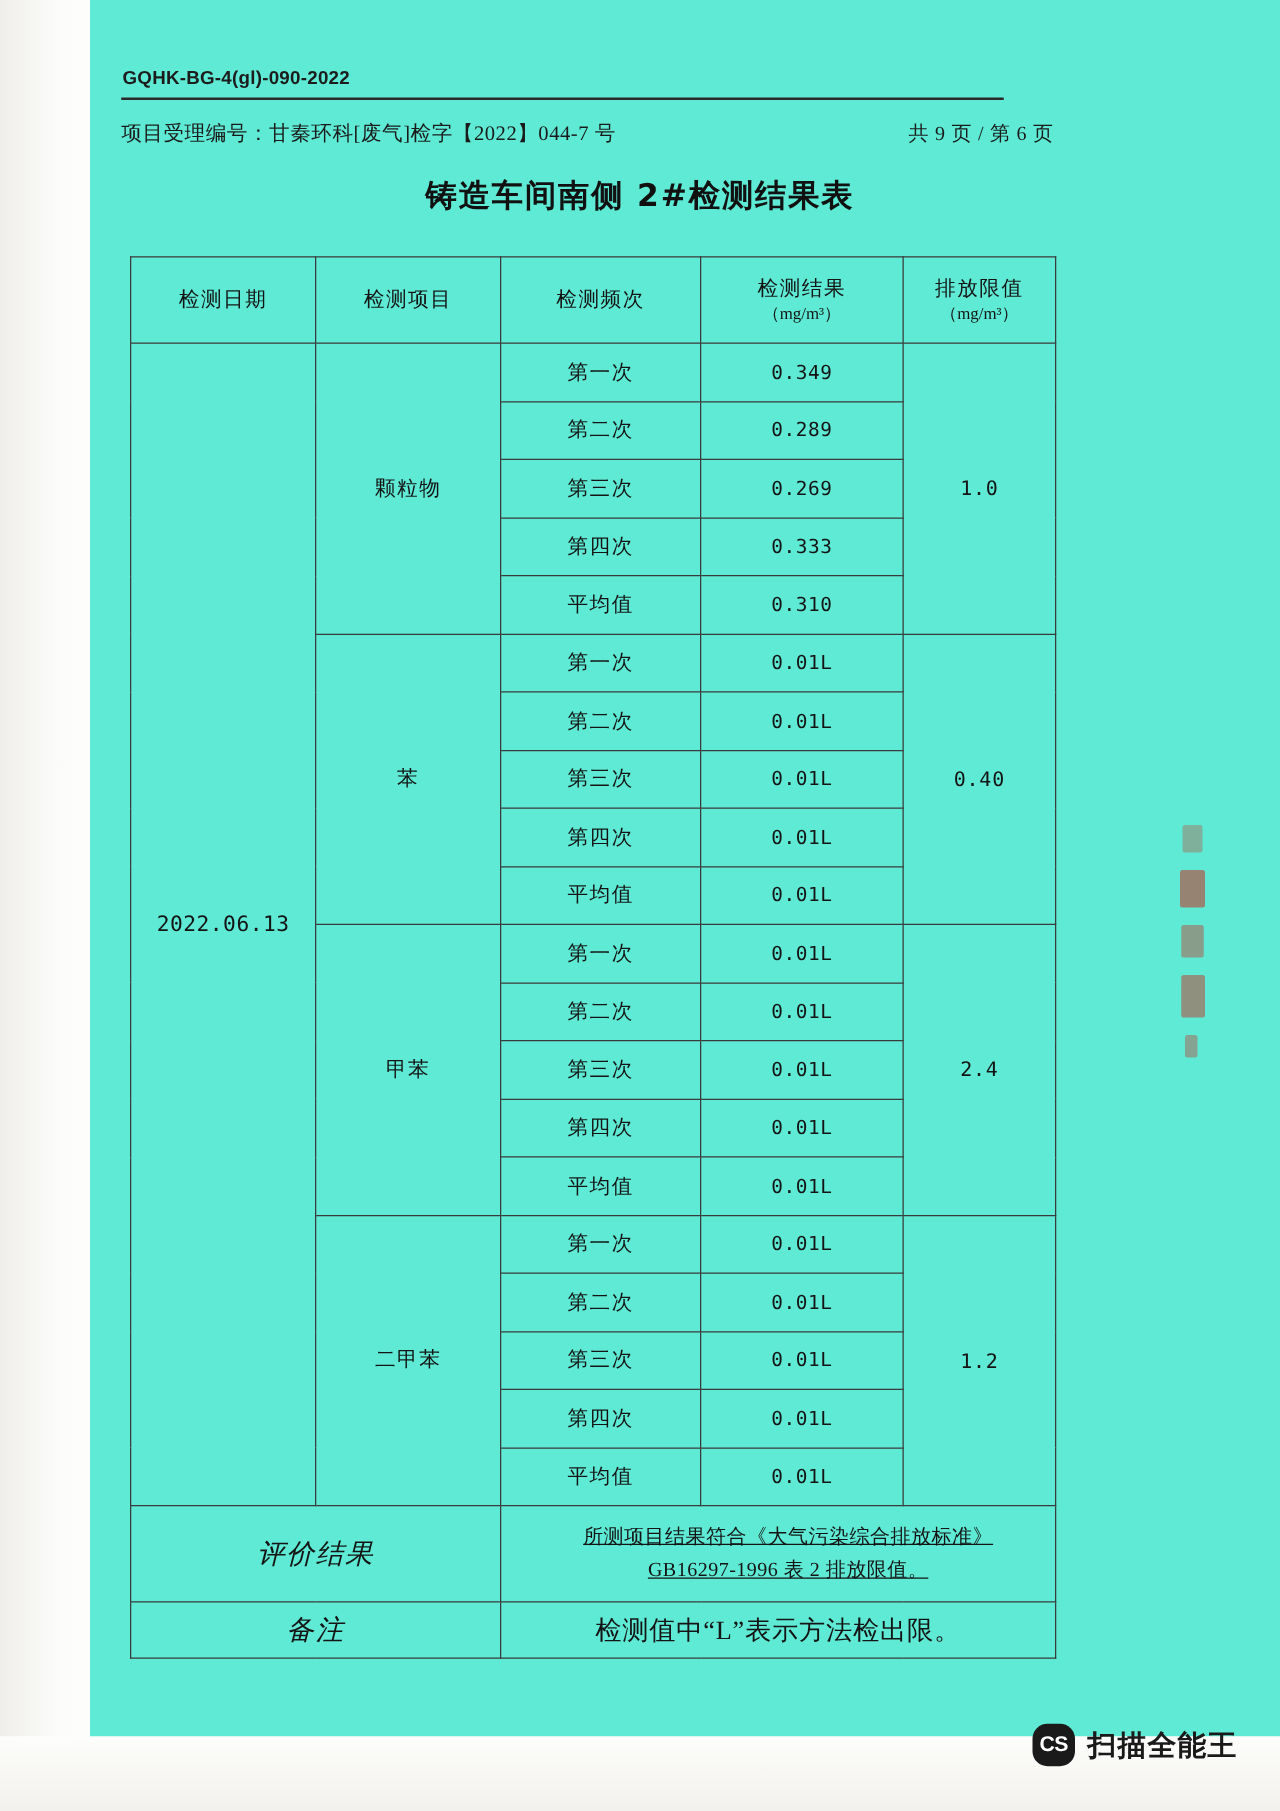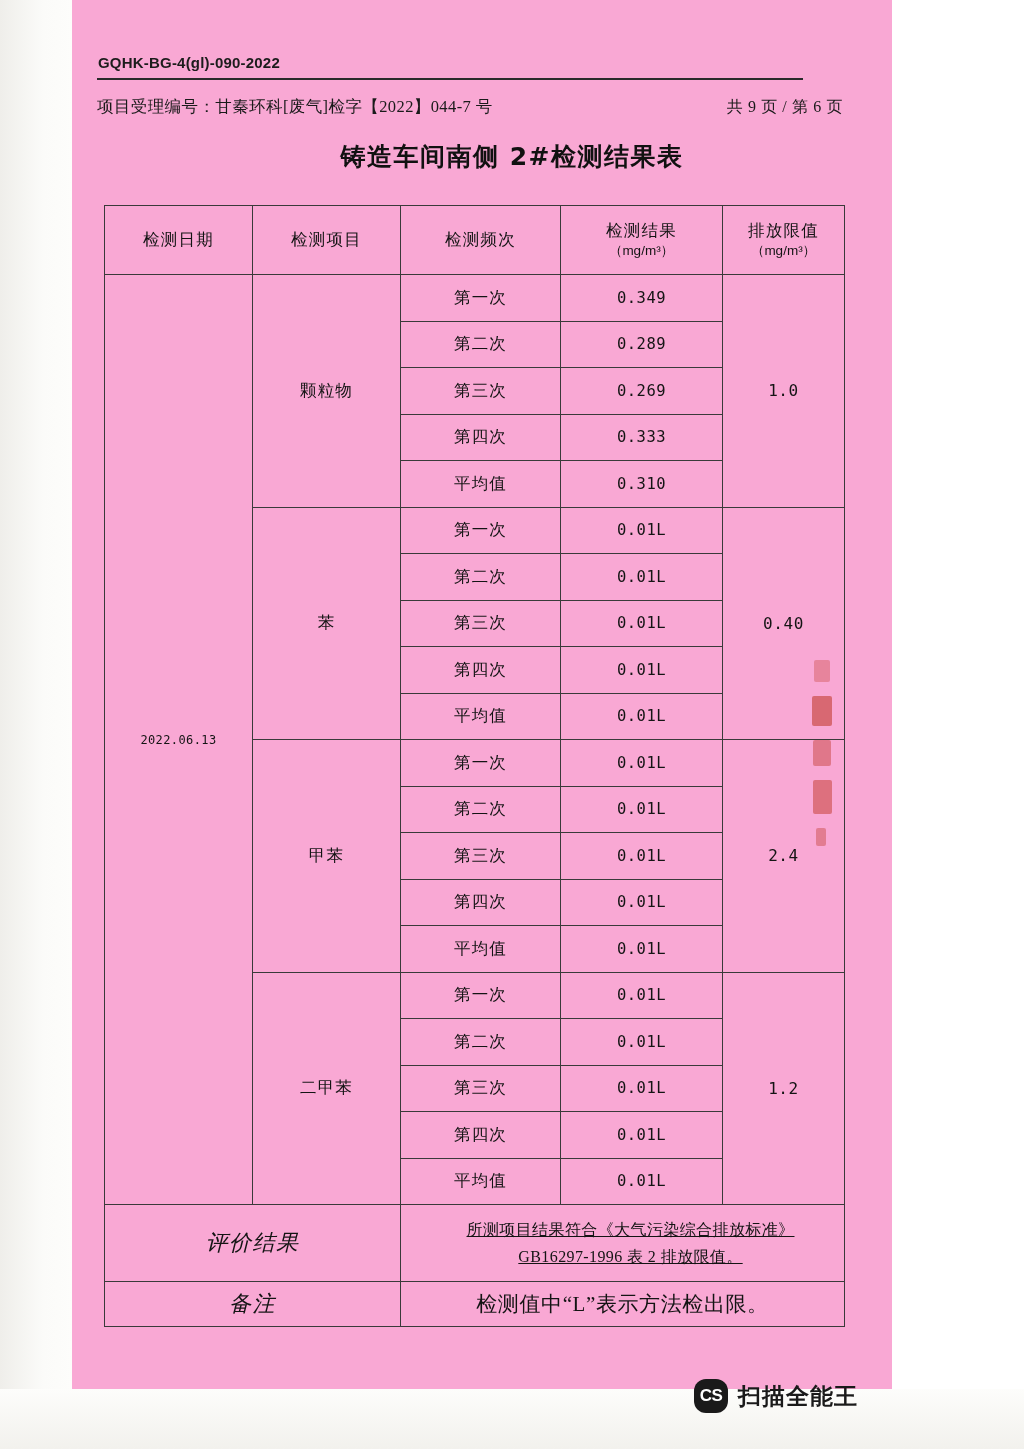--- a/index.html
+++ b/index.html
@@ -11,23 +11,23 @@
     width: 1024px;
     height: 1449px;
     position: relative;
     font-family: "Liberation Serif", serif;
     color: #1a1a1a;
     overflow: hidden;
   }
   .page {
     position: absolute;
     left: 0; top: 0;
-    width: 892px;
+    width: 1024px;
     height: 1449px;
-    background: #f9a8d4;
+    background: #5eead4;
   }
   
   .scan-edge-left {
     position: absolute;
     left: 0; top: 0;
     width: 72px; height: 1449px;
     background: linear-gradient(to right, #efeeea 0%, #fbfbf9 60%, #fdfdfb 100%);
   }
   .scan-edge-bottom {
     position: absolute;
@@ -105,40 +105,40 @@
   .hdr td {
     height: 68px;
     font-family: "Liberation Serif", serif;
     font-size: 17px;
     letter-spacing: 1px;
   }
   .hdr .two-line {
     line-height: 1.35;
   }
   .hdr .unit {
-    font-family: Liberation Sans, sans-serif;
+    font-family: Liberation Serif, serif;
     font-size: 13.5px;
     letter-spacing: 0;
   }
   .body-row td {
     height: 45.5px;
   }
   .cn {
     font-family: "Liberation Serif", serif;
     font-size: 16.5px;
     letter-spacing: 1.2px;
   }
   .num {
     font-family: "DejaVu Sans Mono", monospace;
     font-size: 15.5px;
     letter-spacing: 0.5px;
   }
   .date-cell {
     font-family: "DejaVu Sans Mono", monospace;
-    font-size: 12px;
+    font-size: 17px;
     letter-spacing: 0.4px;
   }
   .limit-cell {
     font-family: "DejaVu Sans Mono", monospace;
     font-size: 16px;
     letter-spacing: 0.6px;
   }
   .eval-label, .note-label {
     font-family: "Liberation Serif", serif;
     font-size: 22px;

